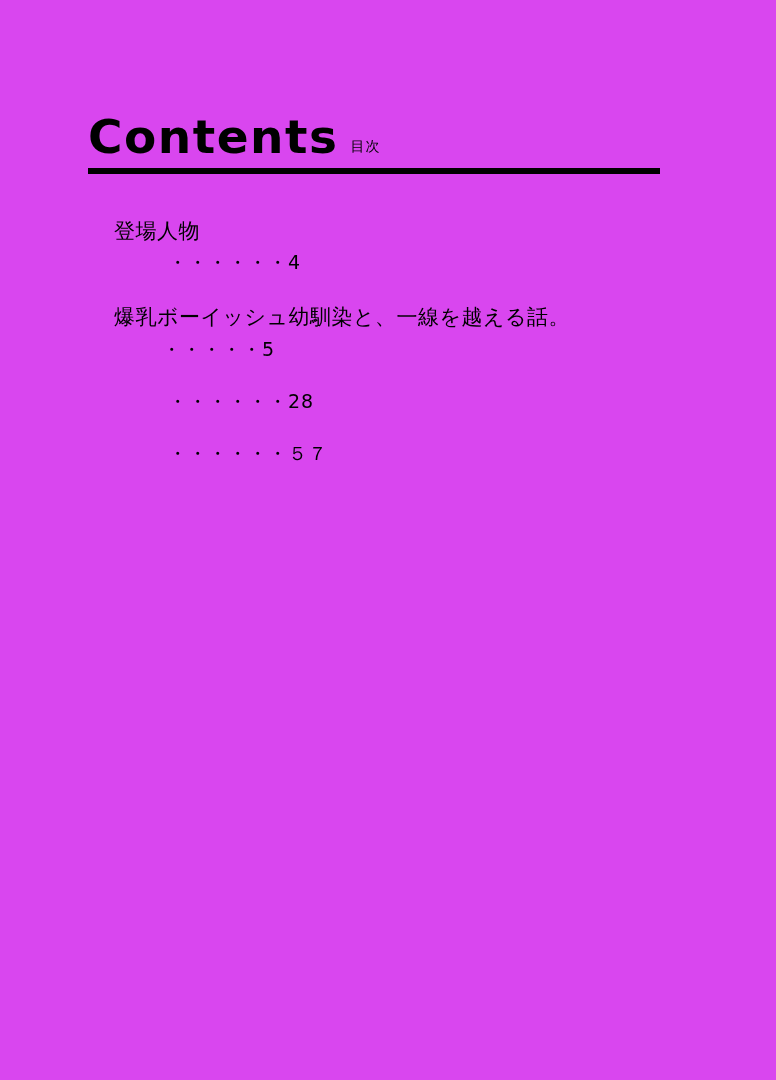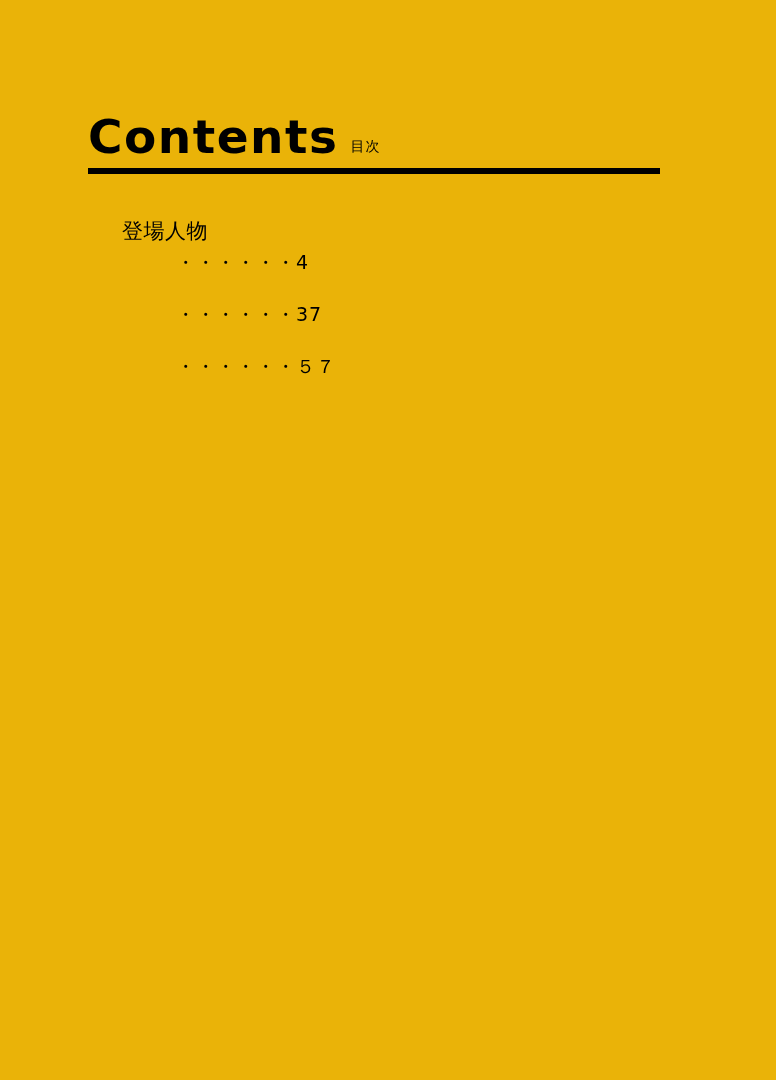--- a/index.html
+++ b/index.html
@@ -12,21 +12,21 @@
     height: 1080px;
     position: relative;
     font-family: "Liberation Sans", sans-serif;
     color: #000000;
     overflow: hidden;
   }
 
   .page {
     position: absolute;
     inset: 0;
-    background: #eab308;
+    background: #d946ef;
   }
 
   
   .heading {
     position: absolute;
     left: 88px;
     top: 112px;
     width: 580px;
   }
   .heading-row {
@@ -53,21 +53,21 @@
   .heading-rule {
     margin-top: 7px;
     width: 572px;
     height: 6px;
     background: #000;
   }
 
   
   .toc {
     position: absolute;
-    left: 122px;
+    left: 114px;
     top: 216px;
     width: 600px;
   }
   .toc-entry {
     margin-bottom: 26px;
   }
   .toc-title {
     font-family: "DejaVu Sans", sans-serif;
     font-size: 21px;
     line-height: 1.45;
@@ -101,23 +101,27 @@
     <div class="heading-rule"></div>
   </div>
 
   <div class="toc">
 
     <div class="toc-entry e1">
       <div class="toc-title">登場人物</div>
       <div class="toc-pageline">・・・・・・4</div>
     </div>
 
+    <div class="toc-entry e2">
+      <div class="toc-title">爆乳ボーイッシュ幼馴染と、一線を越える話。</div>
+      <div class="toc-pageline">・・・・・5</div>
+    </div>
 
     <div class="toc-entry e3">
-      <div class="toc-pageline">・・・・・・37</div>
+      <div class="toc-pageline">・・・・・・28</div>
     </div>
 
     <div class="toc-entry e4">
       <div class="toc-pageline">・・・・・・５７</div>
     </div>
 
   </div>
 
 </div>
 

